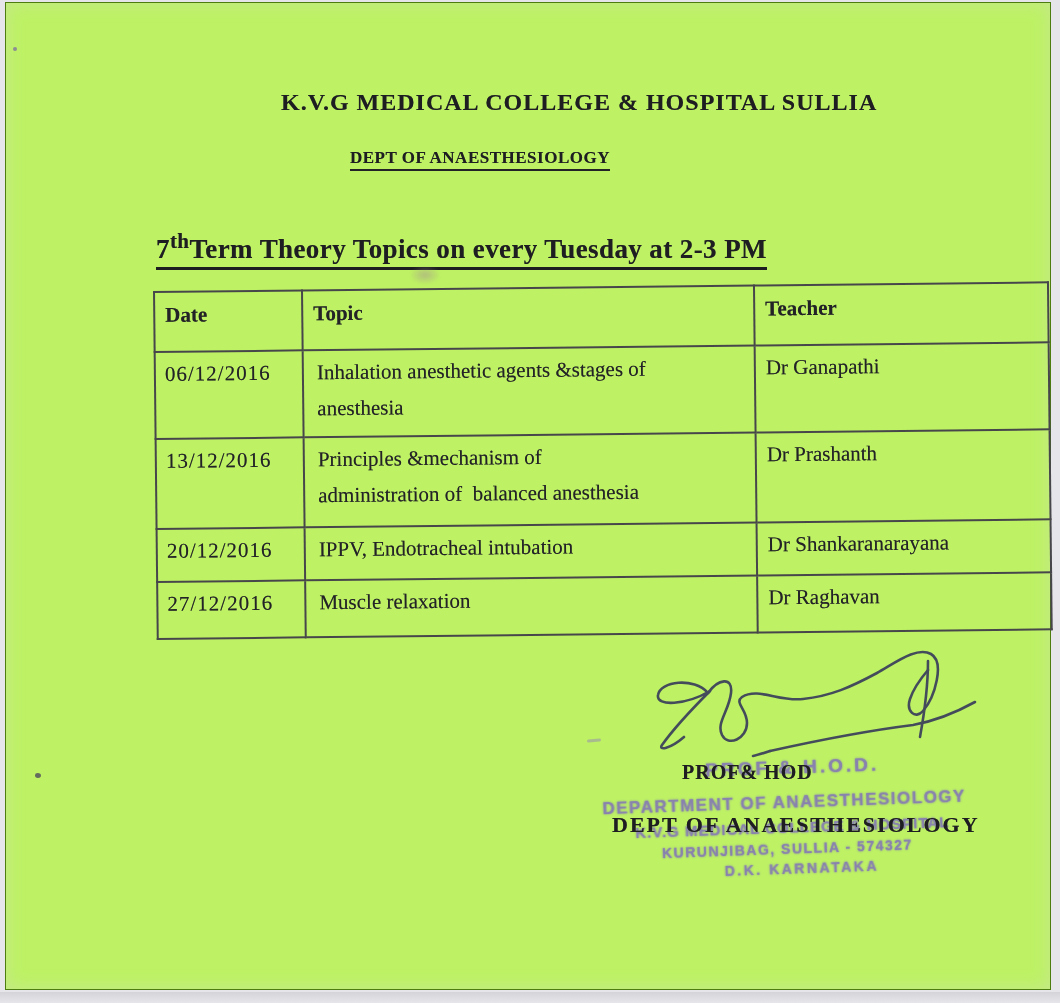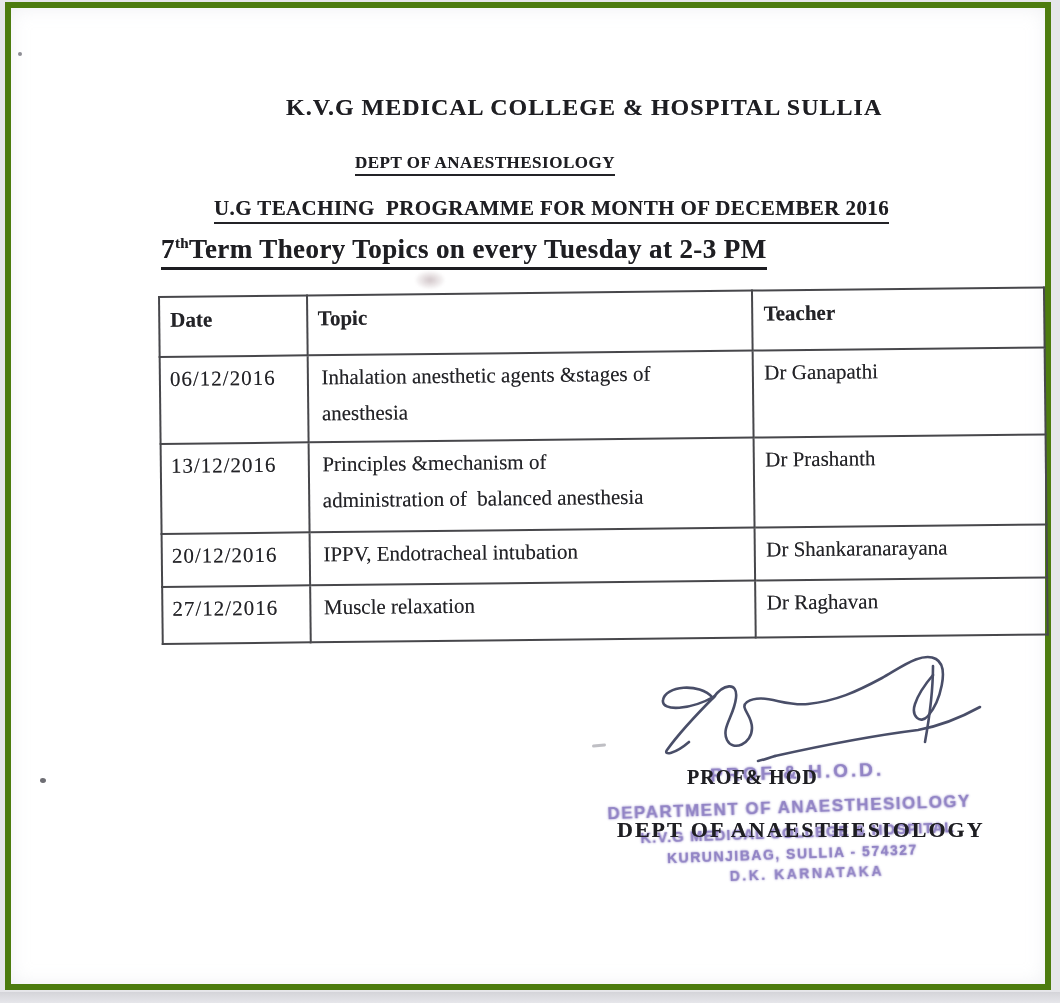--- a/index.html
+++ b/index.html
@@ -4,22 +4,22 @@
 <style>
   html,body{margin:0;padding:0;}
   body{
     width:1060px;height:1003px;
     background:#e6e6ea;
     font-family:"Liberation Serif", serif;
     position:relative;overflow:hidden;
   }
   .page{
     position:absolute;left:5px;top:2px;right:9px;bottom:13px;
-    background:#ffffff;
-    border:6px solid #4d7c0f;
+    background:#bef264;
+    border:1px solid #4d7c0f;
     box-shadow:inset 0 0 18px rgba(210,212,220,.35);
     padding-left:36px;
   }
   .doc-text{color:#1e1e22;text-shadow:0 0 .6px rgba(30,30,38,.55);}
 
   
   .title{
     position:absolute;left:275px;top:86px;
     font-size:24px;font-weight:bold;letter-spacing:1px;white-space:pre;
   }
@@ -31,21 +31,21 @@
   .prog-line{
     position:absolute;left:203px;top:188px;
     font-size:21px;font-weight:bold;letter-spacing:.4px;white-space:pre;
     border-bottom:2px solid #232327;padding-bottom:1px;
   }
   .term-heading{
     position:absolute;left:150px;top:226px;
     font-size:27px;font-weight:bold;letter-spacing:.4px;white-space:pre;
     border-bottom:3px solid #1d1d21;padding-bottom:2px;
   }
-  .term-heading sup{font-size:15px;}
+  .term-heading sup{font-size:21px;}
   .term-heading .rest{}
 
   
   .sched{
     position:absolute;left:147px;top:288px;
     border-collapse:collapse;table-layout:fixed;
     transform:rotate(-0.62deg);transform-origin:0 0;
     background:transparent;
   }
   .sched td,.sched th{
@@ -110,21 +110,20 @@
   .dash{position:absolute;left:581px;top:736px;width:14px;height:3px;background:#9c9ca4;opacity:.65;transform:rotate(-6deg);border-radius:2px;}
   .bottom-strip{position:absolute;left:0;right:0;bottom:0;height:11px;background:linear-gradient(#d4d4d9,#e6e6ea);}
 </style>
 </head>
 <body>
 
 <div class="page">
 
   <div class="title doc-text">K.V.G MEDICAL COLLEGE &amp; HOSPITAL SULLIA</div>
   <div class="dept-line doc-text">DEPT OF ANAESTHESIOLOGY</div>
-  <div class="prog-line doc-text">U.G TEACHING  PROGRAMME FOR MONTH OF DECEMBER 2016</div>
   <div class="term-heading doc-text"><span>7</span><sup>th</sup><span class="rest">Term Theory Topics on every Tuesday at 2-3 PM</span></div>
 
   <div class="smudge"></div>
   <div class="speck1"></div>
   <div class="speck2"></div>
   <div class="dash"></div>
 
   <table class="sched">
     <colgroup>
       <col class="col-date">

